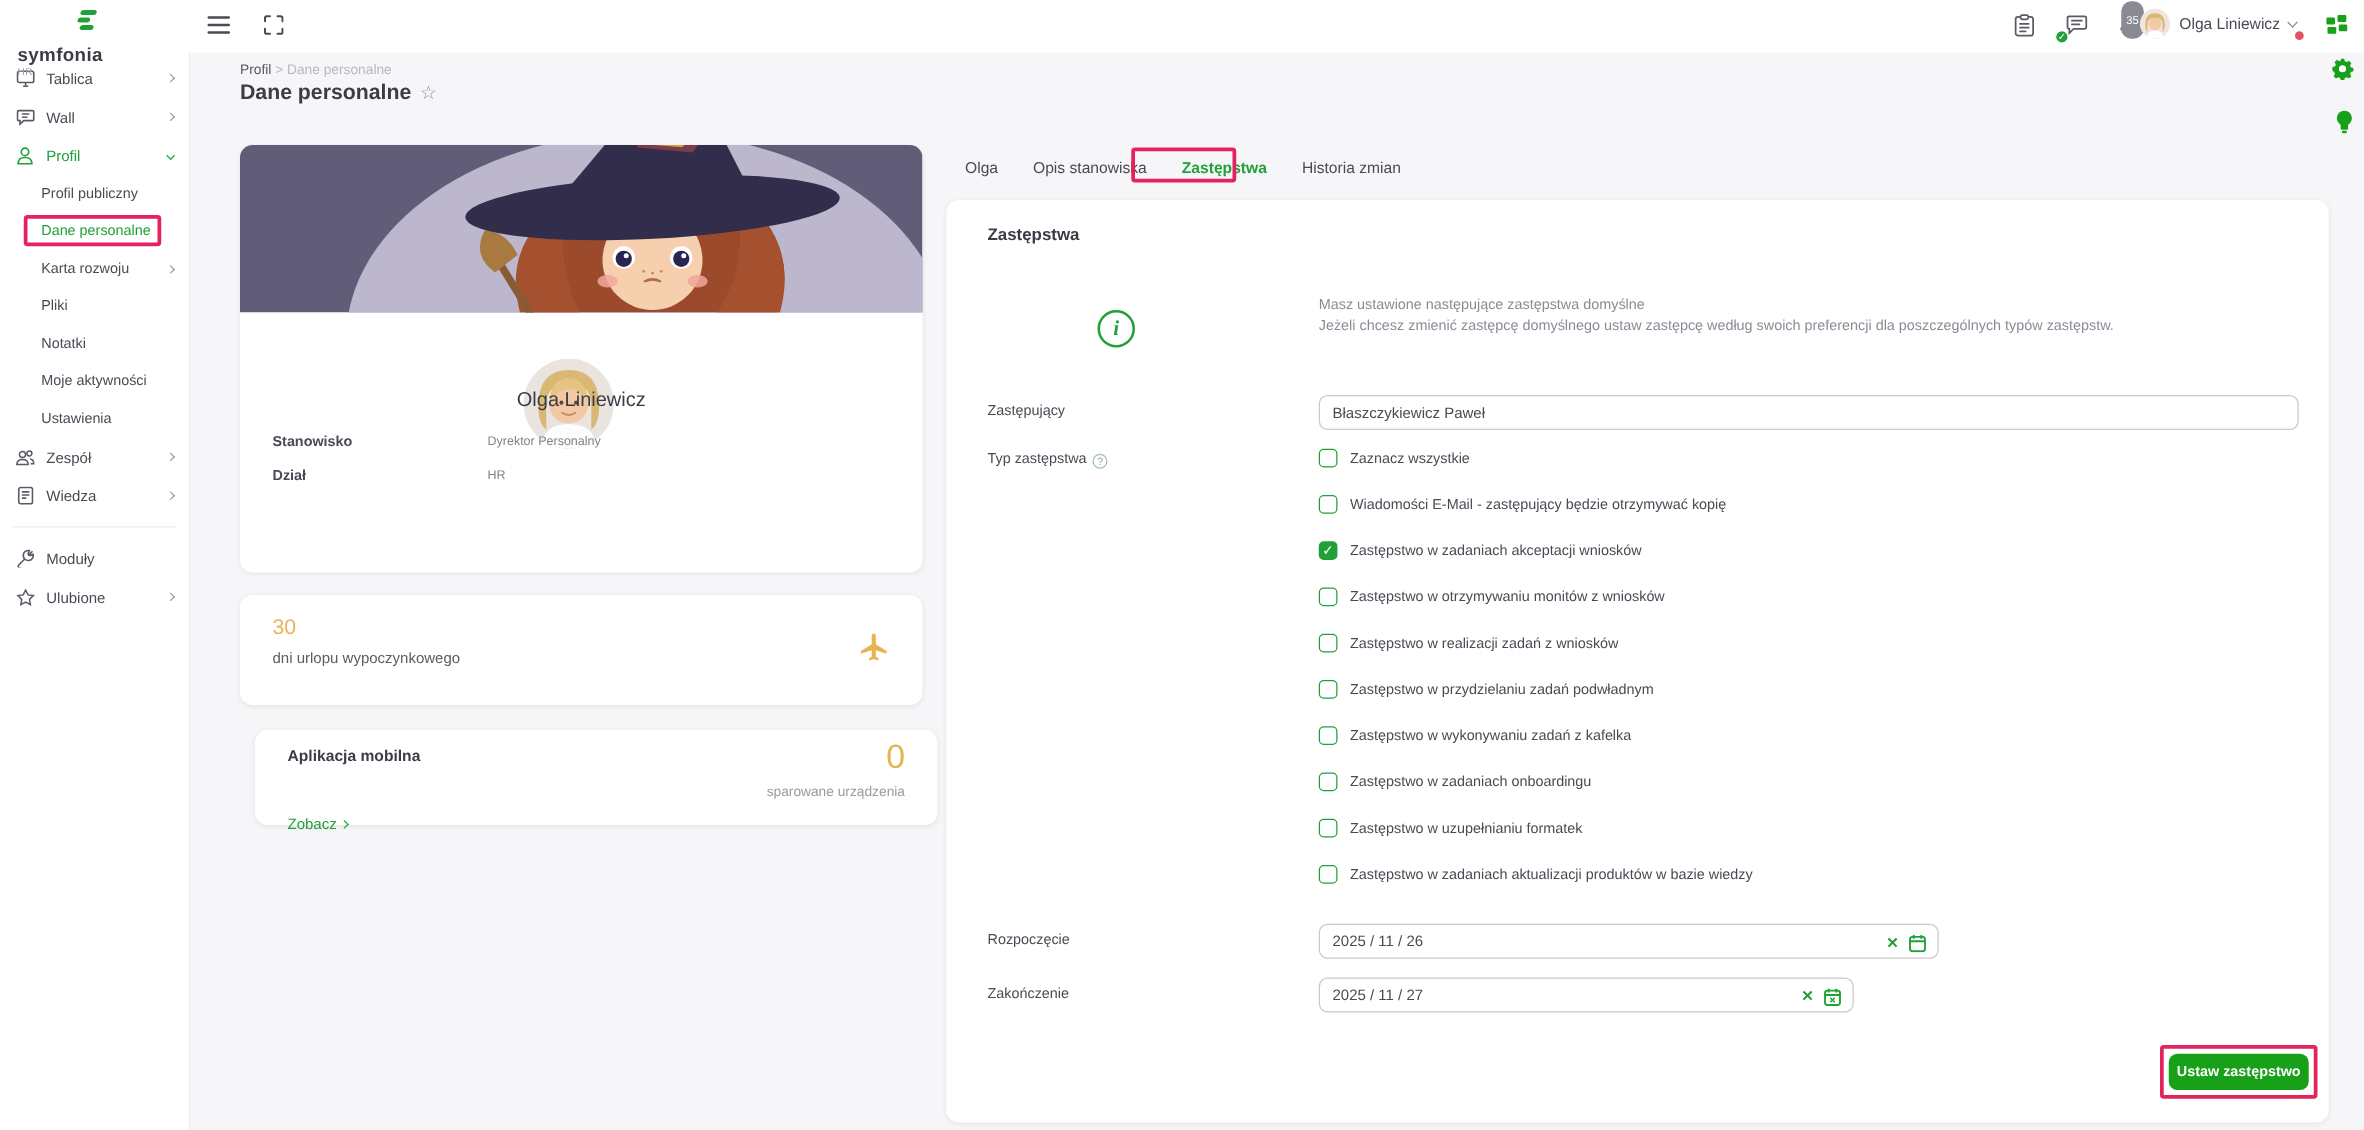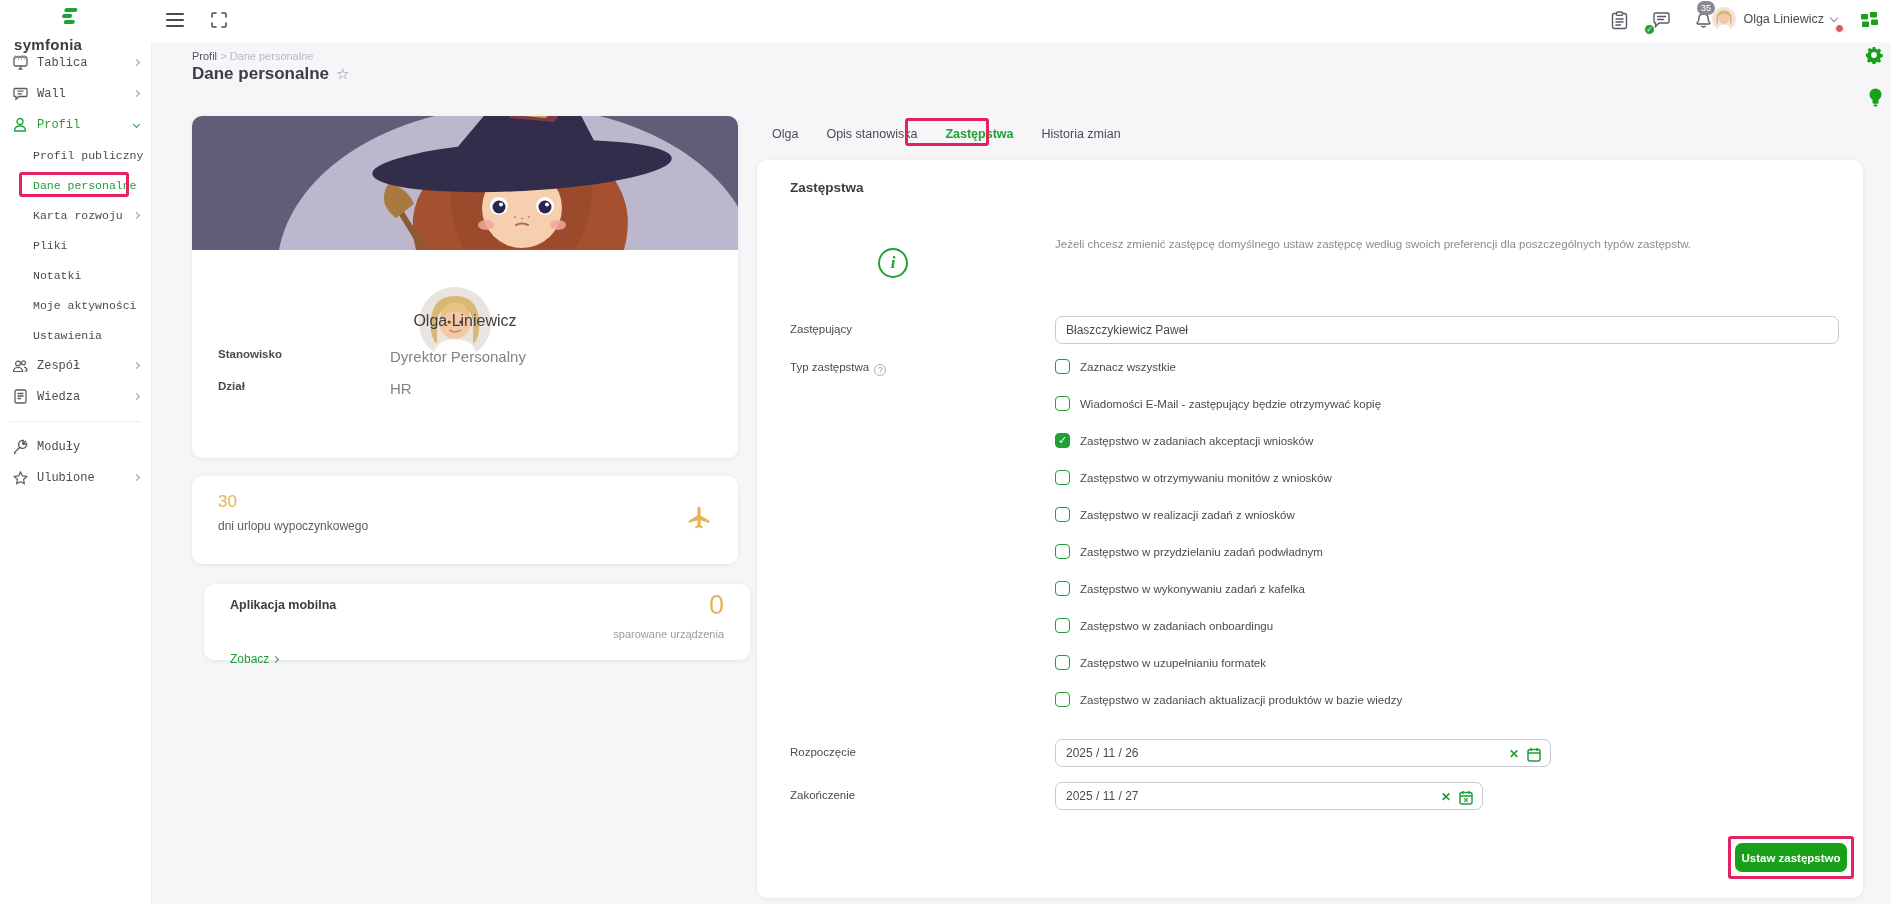--- a/index.html
+++ b/index.html
@@ -9,33 +9,33 @@
 
   
   .topbar { position:absolute; top:0; left:0; width:1891px; height:42px; background:#fff; z-index:30; }
   .brand { position:absolute; left:14px; top:7px; display:flex; align-items:flex-end; gap:8px;flex-direction:column; }
   .brand-text { line-height:1; }
   .brand-name { font-size:15px; font-weight:700; color:#3c3c46; letter-spacing:.3px; }
   .brand-sub { font-size:8px; color:#9a9aa4; margin-top:2px; letter-spacing:.5px; }
   .burger { position:absolute; left:166px; top:13px; width:18px; height:14px; cursor:pointer; }
   .burger span { display:block; height:2px; background:#4a4a55; border-radius:2px; margin-bottom:4px; }
   .tb-icon { position:absolute; top:8px; width:24px; height:24px; display:flex; align-items:center; justify-content:center; cursor:pointer; }
-  .badge-gray { position:absolute; top:-7px; left:6px; background:#8a8a94; color:#fff; font-size:9px; min-width:18px; height:14px; border-radius:8px; display:flex; align-items:center; justify-content:center; padding:0 3px; }
+  .badge-gray { position:absolute; top:-7px; left:6px; background:#8a8a94; color:#fff; font-size:9px; min-width:18px; height:30px; border-radius:8px; display:flex; align-items:center; justify-content:center; padding:0 3px; }
   .check-badge { position:absolute; bottom:-3px; left:-5px; width:11px; height:11px; background:#21a038; border-radius:50%; color:#fff; font-size:8px; display:flex; align-items:center; justify-content:center; border:1.5px solid #fff; }
   .user-wrap { position:absolute; right:54px; top:7px; display:flex; align-items:center; gap:7px; cursor:pointer; }
   .mini-avatar { width:24px; height:24px; border-radius:50%; overflow:hidden; position:relative; background:#efe5dd; flex:none; }
   .red-dot { position:absolute; right:47px; top:24px; width:9px; height:9px; background:#e05563; border-radius:50%; border:1.5px solid #fff; z-index:31;}
   .user-name { font-size:12.5px; color:#4a4a55; }
   .chev-down-sm { width:6px; height:6px; border-right:1.5px solid #8a8a94; border-bottom:1.5px solid #8a8a94; transform:rotate(45deg); margin-top:-3px; }
 
   
   .edge-icon { position:absolute; right:8px; z-index:29; }
 
   
-  .sidebar { position:absolute; top:42px; left:0; width:152px; height:862px; background:#fff; border-right:1px solid #ededf0; padding-top:5px; z-index:20;font-family:Liberation Mono, monospace; }
+  .sidebar { position:absolute; top:42px; left:0; width:152px; height:862px; background:#fff; border-right:1px solid #ededf0; padding-top:5px; z-index:20; }
   .side-item { height:31px; display:flex; align-items:center; padding:0 12px; gap:9px; font-size:12px; color:#4a4a55; cursor:pointer; position:relative; }
   .side-item .lbl { flex:1; }
   .side-item.active { color:#21a038; }
   .side-sub { height:30px; display:flex; align-items:center; padding-left:33px; font-size:11.5px; color:#4a4a55; cursor:pointer; }
   .side-sub.selected { color:#21a038; }
   .chev-r { width:5px; height:5px; border-right:1.3px solid #9a9aa4; border-bottom:1.3px solid #9a9aa4; transform:rotate(-45deg); }
   .chev-d { width:5px; height:5px; border-right:1.3px solid #21a038; border-bottom:1.3px solid #21a038; transform:rotate(45deg); }
   .side-divider { height:1px; background:#ededf0; margin:9px 10px; }
   .sicon { width:16px; height:16px; flex:none; display:flex; align-items:center; justify-content:center; }
 
@@ -44,21 +44,21 @@
   .breadcrumb .muted { color:#b8b8c0; }
   .page-title { position:absolute; left:192px; top:64px; font-size:17px; font-weight:700; color:#3c3c46; display:flex; align-items:center; gap:7px; }
   .fav-star { font-size:15px; color:#8c8c98; font-weight:400; cursor:pointer; }
 
   
   .card { position:absolute; background:#fff; border-radius:10px; box-shadow:0 1px 4px rgba(40,40,60,.08); }
   .banner { width:100%; height:134px; border-radius:10px 10px 0 0; overflow:hidden; display:block; }
   .big-avatar { position:absolute; left:223px; top:167px; width:80px; height:80px; border-radius:50%; border:4px solid #fff; overflow:hidden; background:#e9e4df; }
   .person-name { position:absolute; top:196px; left:0; width:100%; text-align:center; font-size:16px; color:#3c3c46; }
   .field-label { font-size:11.5px; font-weight:700; color:#4a4a55; }
-  .field-value { font-size:15px; color:#82828c; }
+  .field-value { font-size:10px; color:#82828c; }
   .gold-num { color:#e6b355; }
   .green-link { color:#21a038; font-size:12px; cursor:pointer; display:flex; align-items:center; gap:4px;margin-top:26px; }
   .chev-r-green { width:5px; height:5px; border-right:1.6px solid #21a038; border-bottom:1.6px solid #21a038; transform:rotate(-45deg); }
 
   
   .tabs { position:absolute; left:772px; top:124px; display:flex; gap:28px; font-size:12.5px; color:#4a4a55; }
   .tab { cursor:pointer; padding:3px 0; }
   .tab.active { color:#21a038; font-weight:700; }
 
   
@@ -369,20 +369,21 @@
   <div class="tab">Opis stanowiska</div>
   <div class="tab active">Zastępstwa</div>
   <div class="tab">Historia zmian</div>
 </div>
 
 <div class="panel">
   <div class="panel-title">Zastępstwa</div>
 
   <div class="info-circle">i</div>
   <div class="info-text">
+    <div>Masz ustawione następujące zastępstwa domyślne</div>
     <div>Jeżeli chcesz zmienić zastępcę domyślnego ustaw zastępcę według swoich preferencji dla poszczególnych typów zastępstw.</div>
   </div>
 
   <div class="form-label" style="top:163px;">Zastępujący</div>
   <div class="txt-input" style="top:156px; width:784px;">
     <span>Błaszczykiewicz Paweł</span>
   </div>
 
   <div class="form-label" style="top:201px;">
     <span>Typ zastępstwa</span><span class="help-q">?</span>

